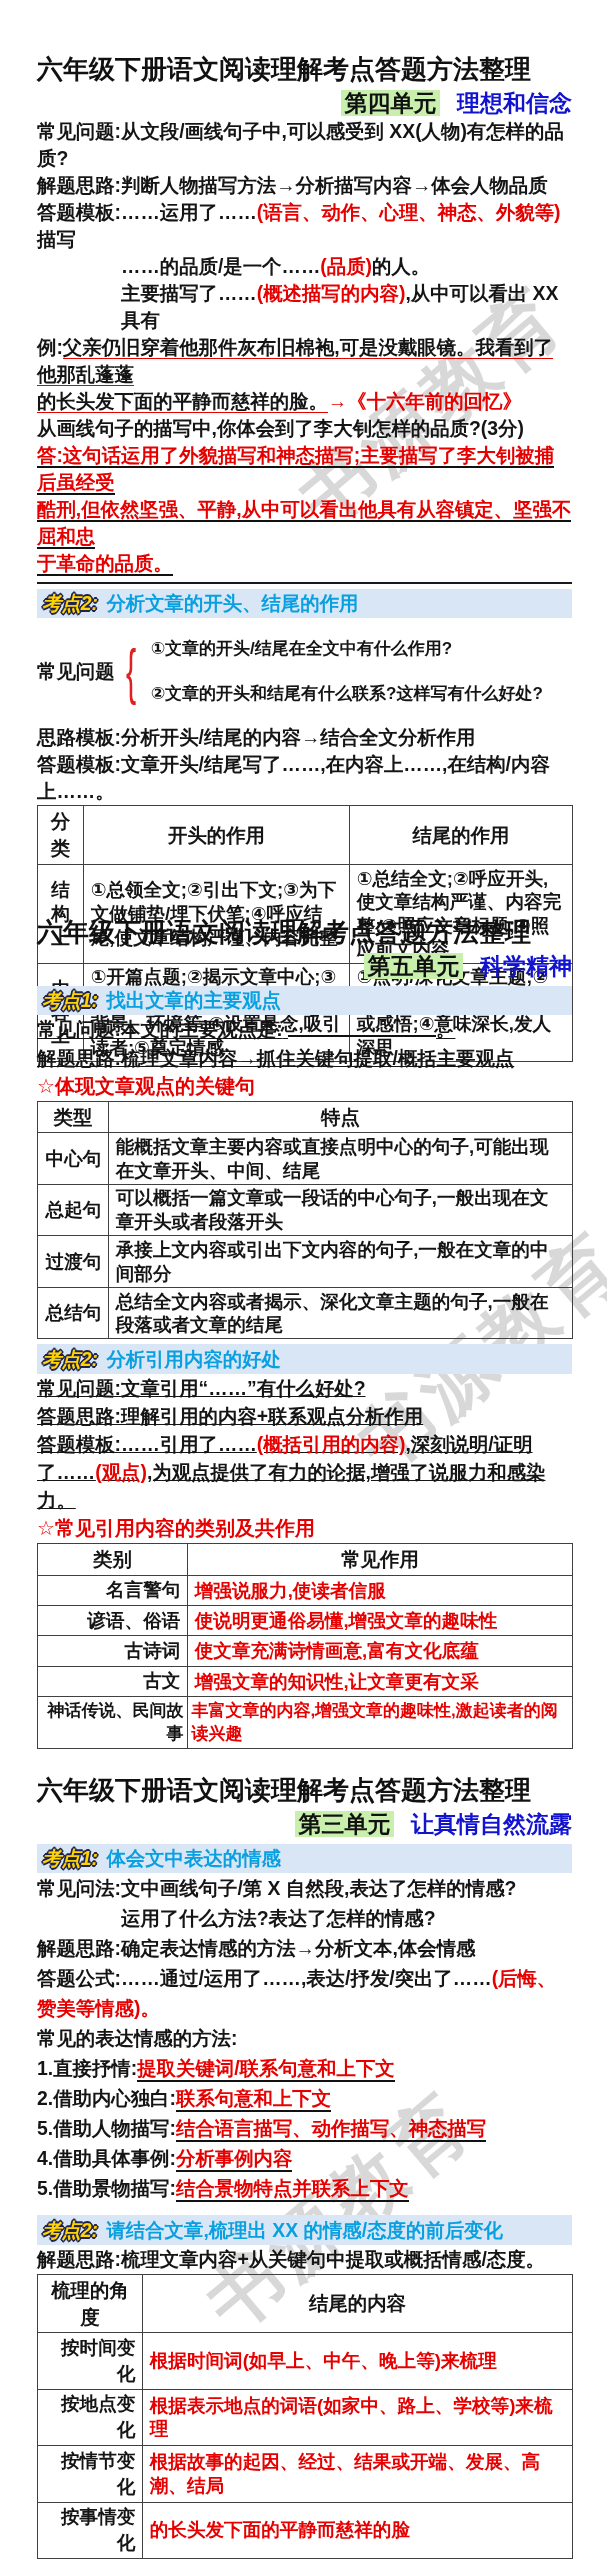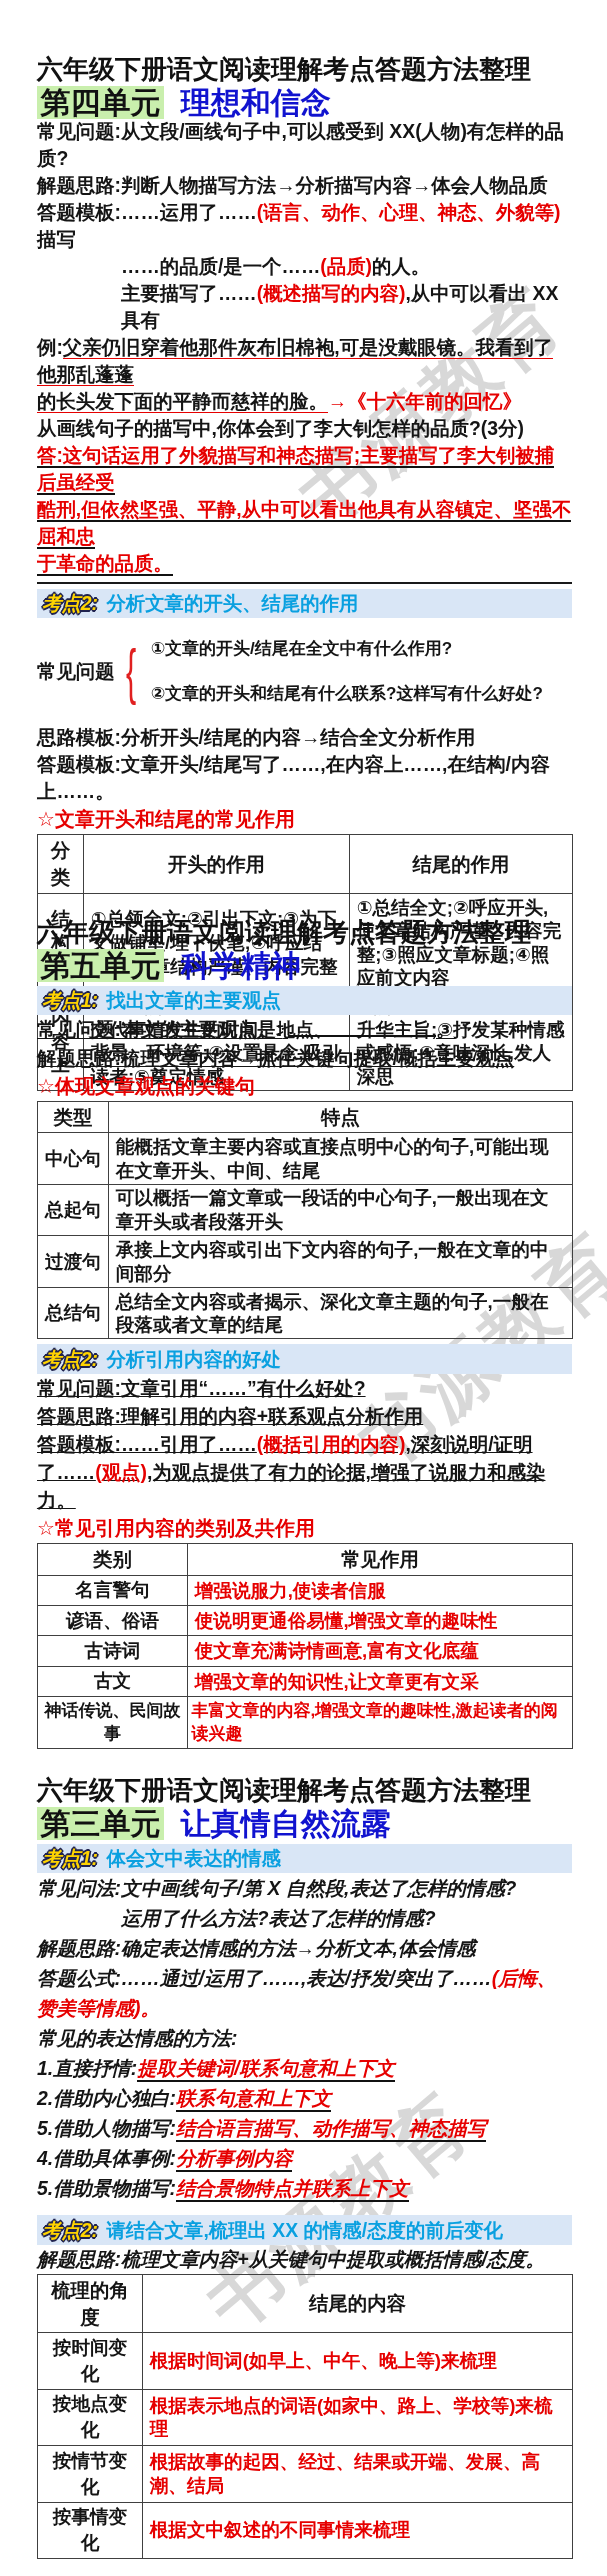--- a/index.html
+++ b/index.html
@@ -9,51 +9,51 @@
     font-weight:700;color:#151515;overflow:hidden;
   }
   .wm{
     position:absolute;z-index:0;color:#9a9a9a;opacity:.38;
     font-size:73px;letter-spacing:6.7px;white-space:nowrap;
     transform:rotate(-40deg);transform-origin:left top;font-weight:700;
   }
   .page{position:absolute;left:37px;width:535px;z-index:1;}
   #p1{top:52px;} #p2{top:915px;} #p3{top:1773px;}
   .doc-title{font-size:26px;line-height:34px;text-align:left;color:#111;}
-  .unit-line{text-align:left;font-size:30px;line-height:30px;margin-top:1.7px;}
+  .unit-line{text-align:right;font-size:23px;line-height:30px;margin-top:1.7px;}
   .unit-hl{background:#c9efad;padding:0 3.4px;color:#111;}
   .unit-theme{color:#1113cf;margin-left:17px;}
   .banner{background:#d9e6f6;margin-top:5px;padding:3.4px 5px;font-size:19.4px;line-height:23px;}
   .banner.mt14{margin-top:11.8px;}
   .kp{
     color:#ffd400;font-style:italic;margin-right:8.4px;
     text-shadow:1.7px 0 #20234f,-1.7px 0 #20234f,0 1.7px #20234f,0 -1.7px #20234f,
                 0.8px 0.8px #20234f,-0.8px -0.8px #20234f,0.8px -0.8px #20234f,-0.8px 0.8px #20234f;
   }
   .topic{color:#0aa0e0;}
   p.line{margin:0;font-size:19.4px;line-height:27px;}
   #p2 p.line{line-height:28px;text-decoration:underline;}
-  #p3 p.line{line-height:30px;font-style:italic;}
+  #p3 p.line{line-height:30px;}
   .indent{padding-left:84px;}
   .red{color:#e60000;}
   .red-u{color:#e60000;border-bottom:2.1px solid #111;padding-bottom:0.8px;}
   .ex-u{border-bottom:1.7px solid #e60000;padding-bottom:0.8px;}
   .blank{display:inline-block;width:148px;height:1em;border-bottom:2.1px solid #111;vertical-align:baseline;}
   .divider{border:none;border-top:2.1px solid #1a1a1a;margin:5px 0 0 0;}
   .star{color:#e60000;font-size:20px;line-height:29px;margin:0;}
   .brace-row{display:flex;align-items:center;}
   .brace-label{font-size:19.4px;width:89px;flex:none;}
   .brace{color:#e02020;font-size:61px;line-height:57px;font-weight:400;flex:none;
          transform:scaleX(.5);margin:0 -6.7px 0 -5px;}
   .brace-items p{margin:16px;font-size:17px;line-height:29px;}
   table{border-collapse:collapse;width:535px;table-layout:fixed;}
   th,td{border:1.7px solid #404040;font-size:18.6px;padding:1.7px 6.7px;vertical-align:middle;}
   th{text-align:center;font-size:19.4px;height:26px;}
   td.cell{line-height:23.6px;text-align:left;}
-  td.key{text-align:center;}
+  td.key{text-align:right;}
   td.vkey{white-space:pre-line;text-align:center;line-height:23.6px;}
   #t3 td{height:24.5px;}
   #t3 td.small{font-size:17px;padding:1.7px 3.4px;}
   #t4 td{height:29px;}
 </style>
 </head>
 <body>
 
 <div class="wm" style="left:278px;top:472px;">书源教育</div>
 <div class="wm" style="left:337px;top:1417px;">书源教育</div>
@@ -91,21 +91,20 @@
     <span class="brace">{</span>
     <div class="brace-items">
       <p>①文章的开头/结尾在全文中有什么作用?</p>
       <p>②文章的开头和结尾有什么联系?这样写有什么好处?</p>
     </div>
   </div>
 
   <p class="line"><span>思路模板:</span><span>分析开头/结尾的内容→结合全文分析作用</span></p>
   <p class="line"><span>答题模板:</span><span>文章开头/结尾写了……,在内容上……,在结构/内容上……。</span></p>
 
-  <p class="star">☆文章开头和结尾的常见作用</p>
 
   <table id="t1">
     <colgroup>
         <col style="width:46px">
         <col style="width:266px">
         <col style="width:223px">
       </colgroup>
     <tbody>
         <tr>
       <th>分类</th>
@@ -263,19 +262,19 @@
     <tr>
       <td class="key">按地点变化</td>
       <td class="cell red">根据表示地点的词语(如家中、路上、学校等)来梳理</td>
     </tr>
     <tr>
       <td class="key">按情节变化</td>
       <td class="cell red">根据故事的起因、经过、结果或开端、发展、高潮、结局</td>
     </tr>
     <tr>
       <td class="key">按事情变化</td>
-      <td class="cell red">根据文中叙述的不同事情来梳理</td>
+      <td class="cell red">的长头发下面的平静而慈祥的脸</td>
     </tr>
   </tbody>
     </table>
 
 </section>
 
 
 </body></html>

